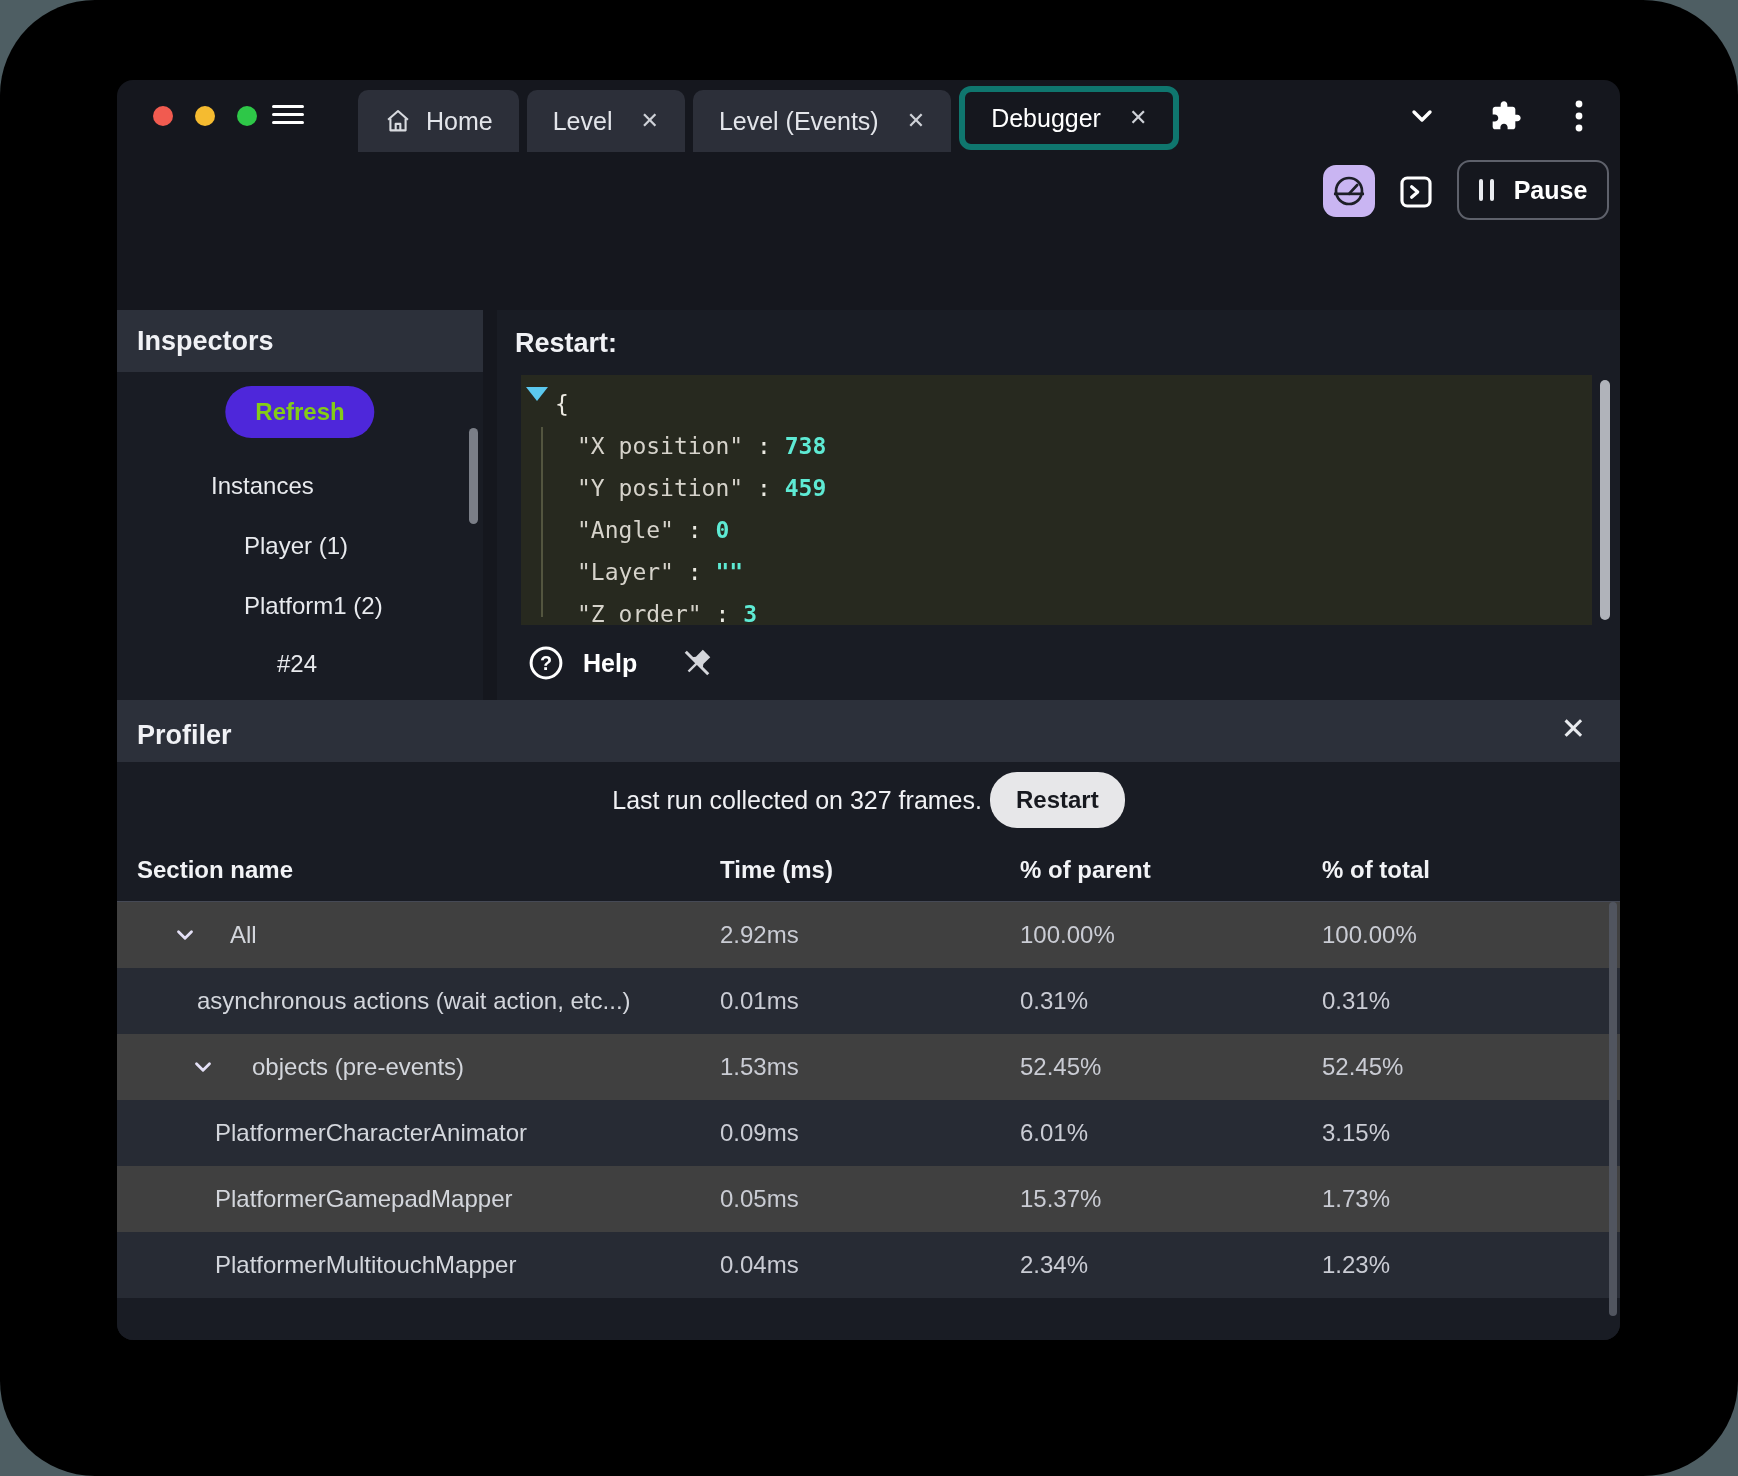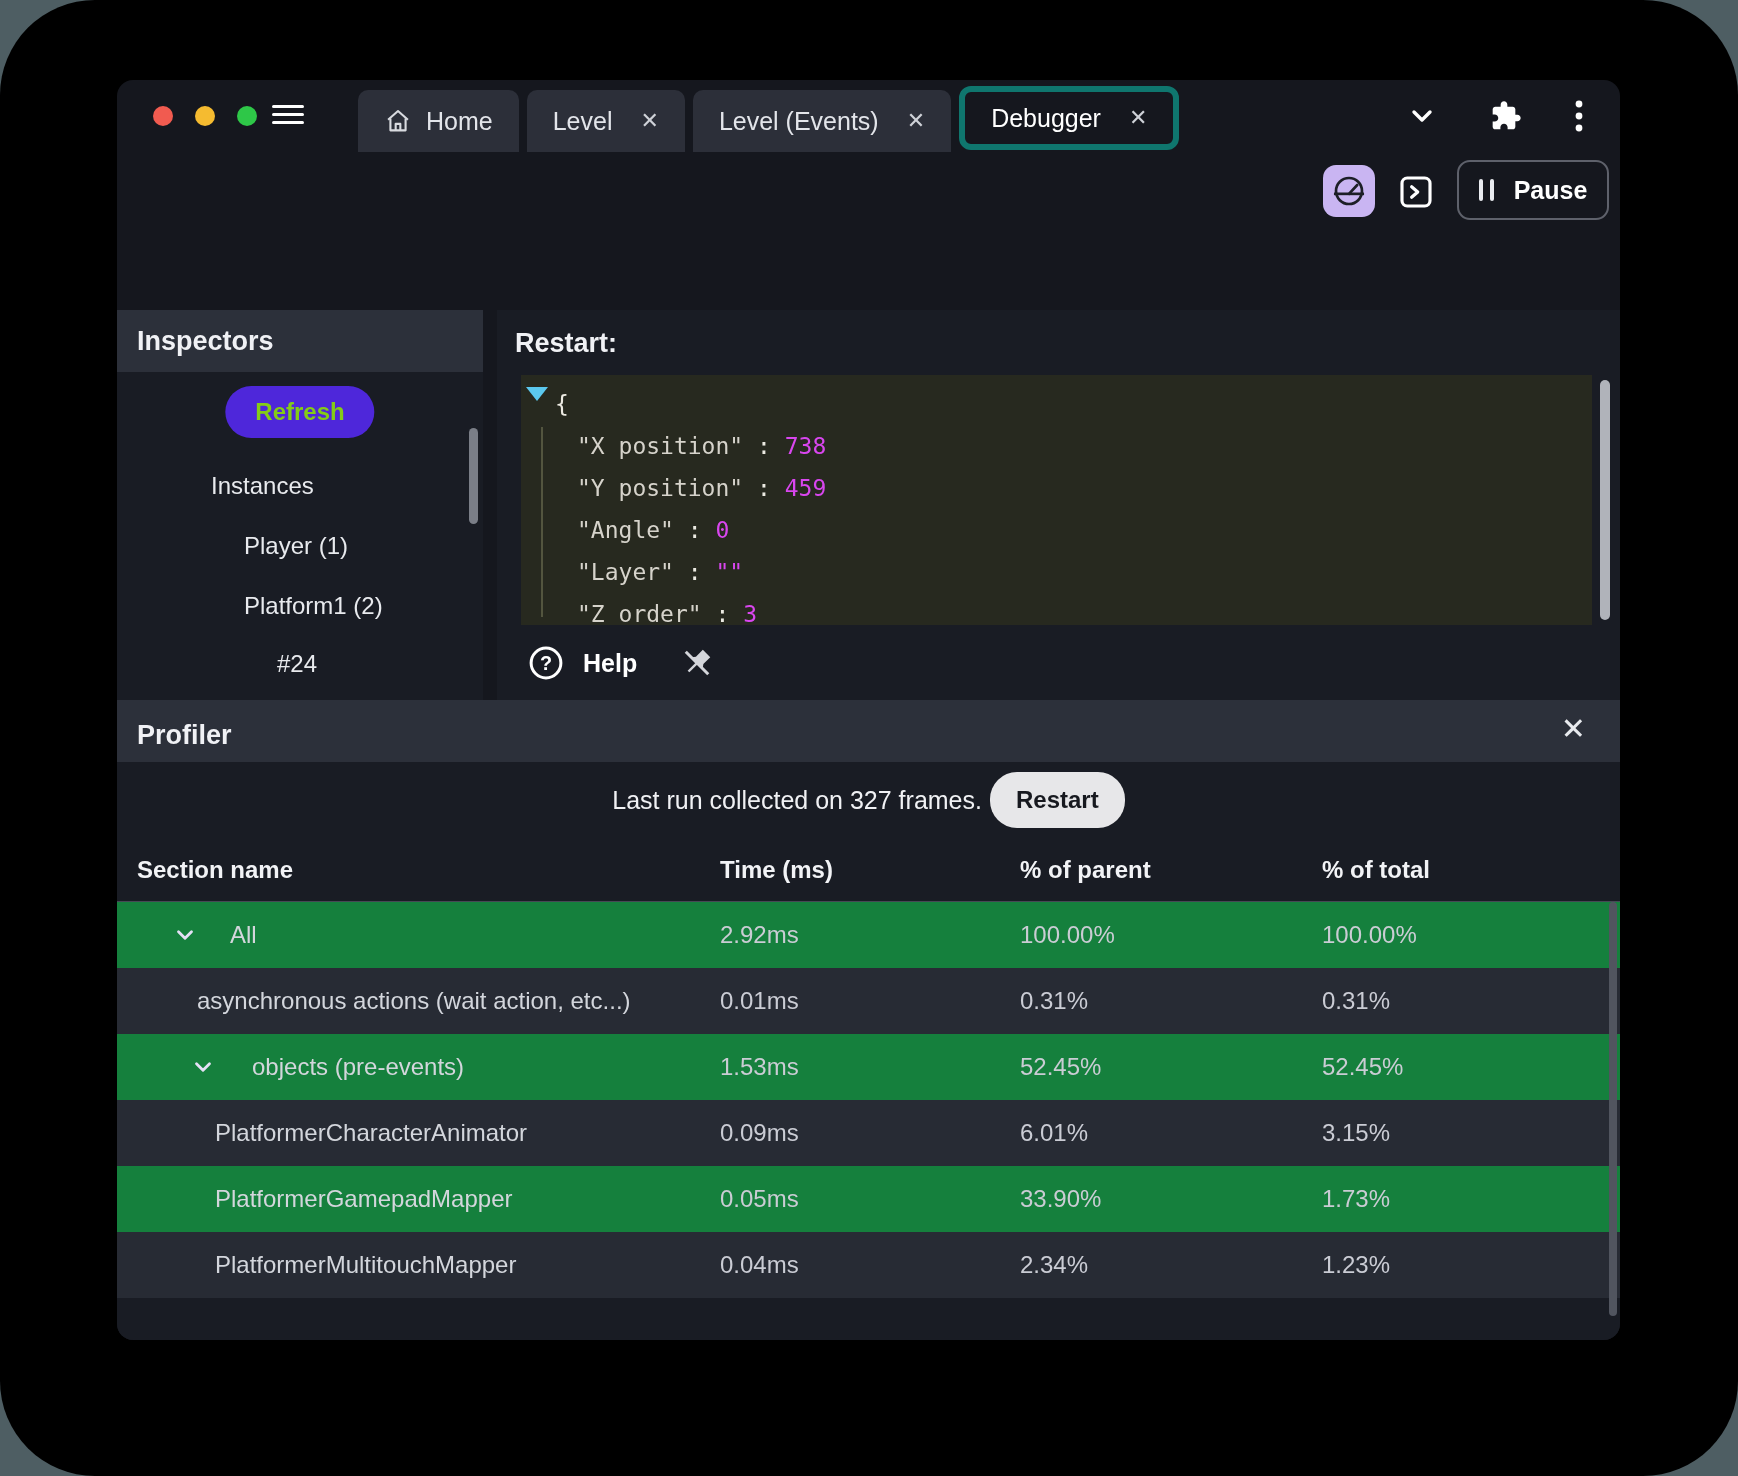--- a/index.html
+++ b/index.html
@@ -66,21 +66,21 @@
   .lp-scroll { position:absolute; right:5px; top:56px; width:9px; height:96px;
                background:#7a7e87; border-radius:5px; }
 
   .rightpanel { position:absolute; left:380px; top:0; width:1123px; height:100%; background:#191c24; }
   .gen-title { position:absolute; left:18px; top:18px; font-size:27px; font-weight:700; color:#f0f1f5; }
   .codebox { position:absolute; left:24px; top:65px; width:1071px; height:250px; background:#27291f; }
   .code-guide { position:absolute; left:20px; top:52px; bottom:8px; width:2px; background:#53553f; }
   .code-line { height:42px; line-height:42px; font-family:"DejaVu Sans Mono", monospace; font-size:23px; white-space:pre; }
   .cl-brace { padding-left:34px; color:#eceae2; }
   .cl-entry { padding-left:56px; }
-  .code-k { color:#d6d3cb; } .code-p { color:#eceae2; } .code-v { color:#d946ef; }
+  .code-k { color:#d6d3cb; } .code-p { color:#eceae2; } .code-v { color:#5eead4;font-weight:bold; }
   .expand-tri { position:absolute; left:5px; top:12px; width:0; height:0; cursor:pointer;
                 border-left:11px solid transparent; border-right:11px solid transparent;
                 border-top:14px solid #5bc8ee; }
   .codebox { padding-top:8px; }
   .rp-scroll { position:absolute; left:1103px; top:70px; width:10px; height:240px;
                background:#b0b3ba; border-radius:5px; }
   .helprow { position:absolute; left:0; top:322px; width:100%; height:62px; display:flex; align-items:center; }
   .help-btn { display:flex; align-items:center; gap:18px; margin-left:30px; cursor:pointer; }
   .help-btn b { color:#fff; font-size:25px; }
   .pin-btn { margin-left:42px; cursor:pointer; }
@@ -98,21 +98,21 @@
   .statusrow .msg { color:#f0f1f4; font-size:25px; font-weight:500; }
   .restart-btn { height:56px; padding:0 26px; background:#e7e7e9; color:#17191f; border:none;
                  border-radius:27px; font-size:24px; font-weight:700; cursor:pointer; font-family:inherit; }
   .thead { position:absolute; left:0; top:80px; width:100%; height:60px;
            border-bottom:1px solid #454955; }
   .thead span { position:absolute; top:14px; font-size:24px; font-weight:700; color:#f2f3f6; }
   .col-name { left:20px; } .col-time { left:603px; } .col-parent { left:903px; } .col-total { left:1205px; }
   .trow { position:absolute; left:0; width:100%; height:66px; }
   .trow span { position:absolute; top:50%; transform:translateY(-50%); font-size:24px; color:#caccd4; }
   .trow .nm { color:#d3d6dc; }
-  .row-dark { background:#15803d; } .row-light { background:#272b34; }
+  .row-dark { background:#404040; } .row-light { background:#272b34; }
   .tr-0 { top:140px; } .tr-1 { top:206px; } .tr-2 { top:272px; }
   .tr-3 { top:338px; } .tr-4 { top:404px; } .tr-5 { top:470px; }
   .row-chev { position:absolute; top:50%; transform:translateY(-50%); cursor:pointer; width:26px; height:26px; }
   .tbl-scroll { position:absolute; right:3px; top:140px; width:8px; height:414px;
                 background:#51555f; border-radius:4px; }
   svg { display:block; }
 </style>
 </head>
 <body>
 
@@ -294,21 +294,21 @@
     <div class="trow tr-3 row-light">
       <span class="nm" style="left:98px">PlatformerCharacterAnimator</span>
       <span style="left:603px">0.09ms</span>
       <span style="left:903px">6.01%</span>
       <span style="left:1205px">3.15%</span>
     </div>
 
     <div class="trow tr-4 row-dark">
       <span class="nm" style="left:98px">PlatformerGamepadMapper</span>
       <span style="left:603px">0.05ms</span>
-      <span style="left:903px">33.90%</span>
+      <span style="left:903px">15.37%</span>
       <span style="left:1205px">1.73%</span>
     </div>
 
     <div class="trow tr-5 row-light">
       <span class="nm" style="left:98px">PlatformerMultitouchMapper</span>
       <span style="left:603px">0.04ms</span>
       <span style="left:903px">2.34%</span>
       <span style="left:1205px">1.23%</span>
     </div>
 

